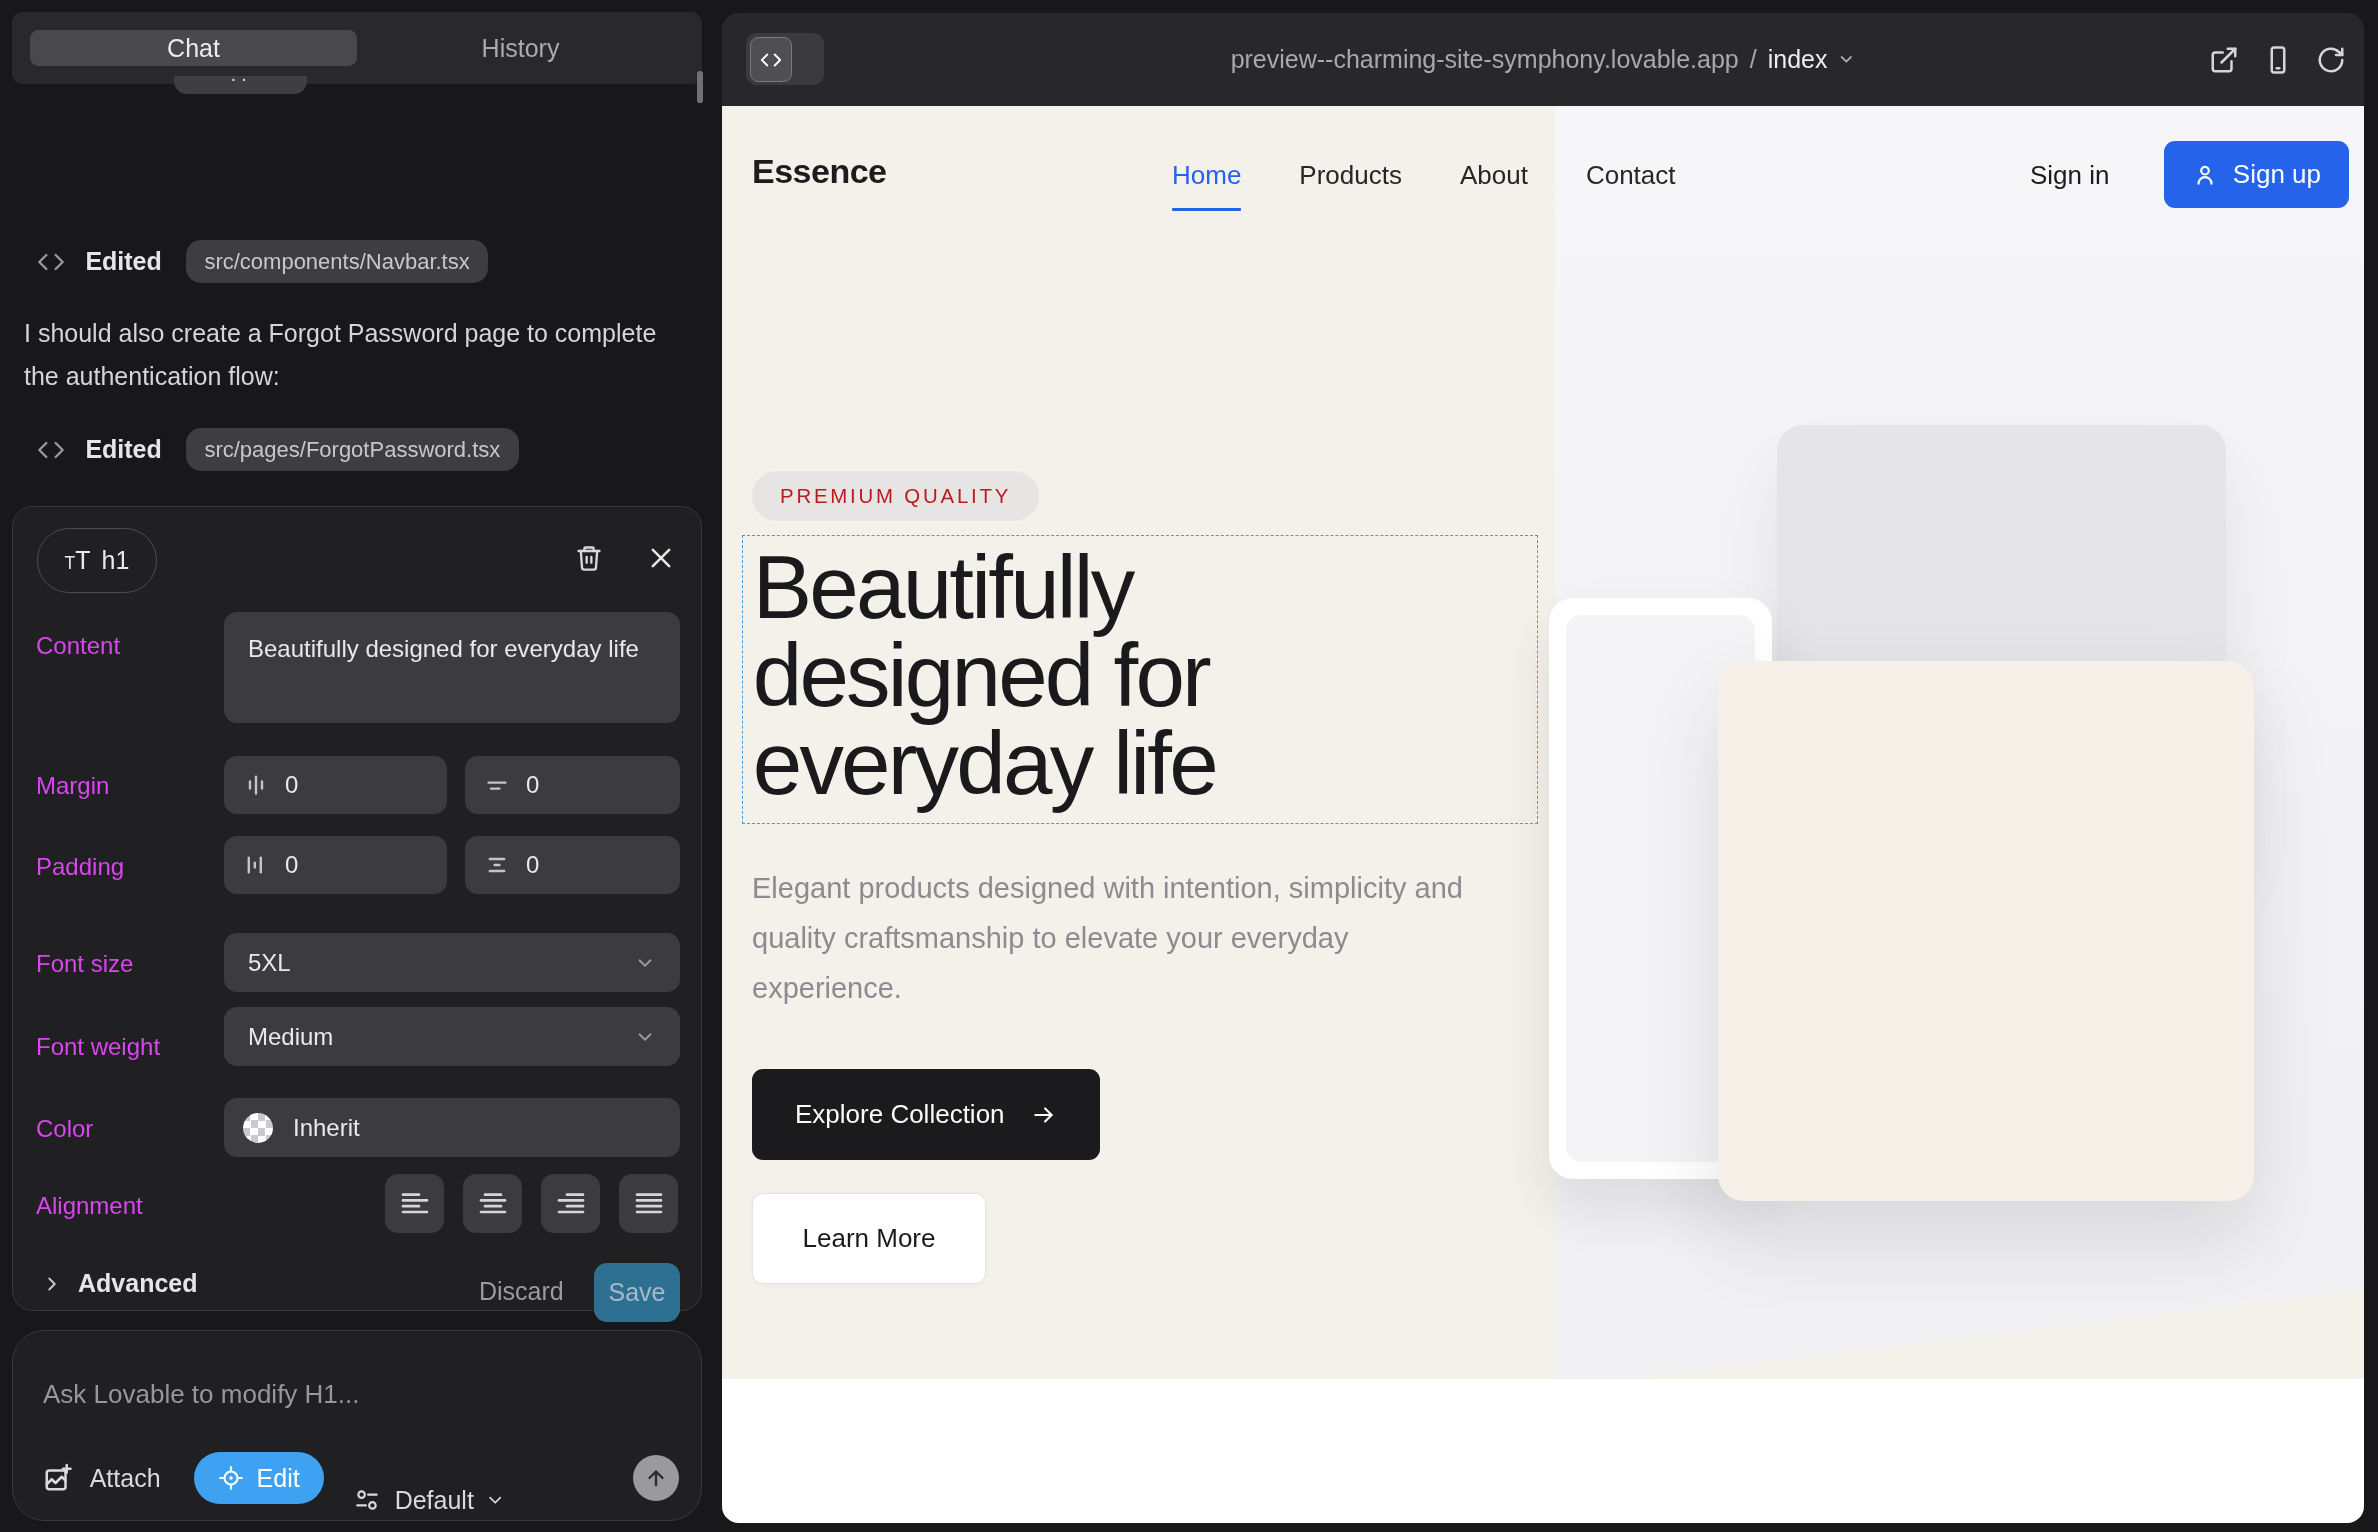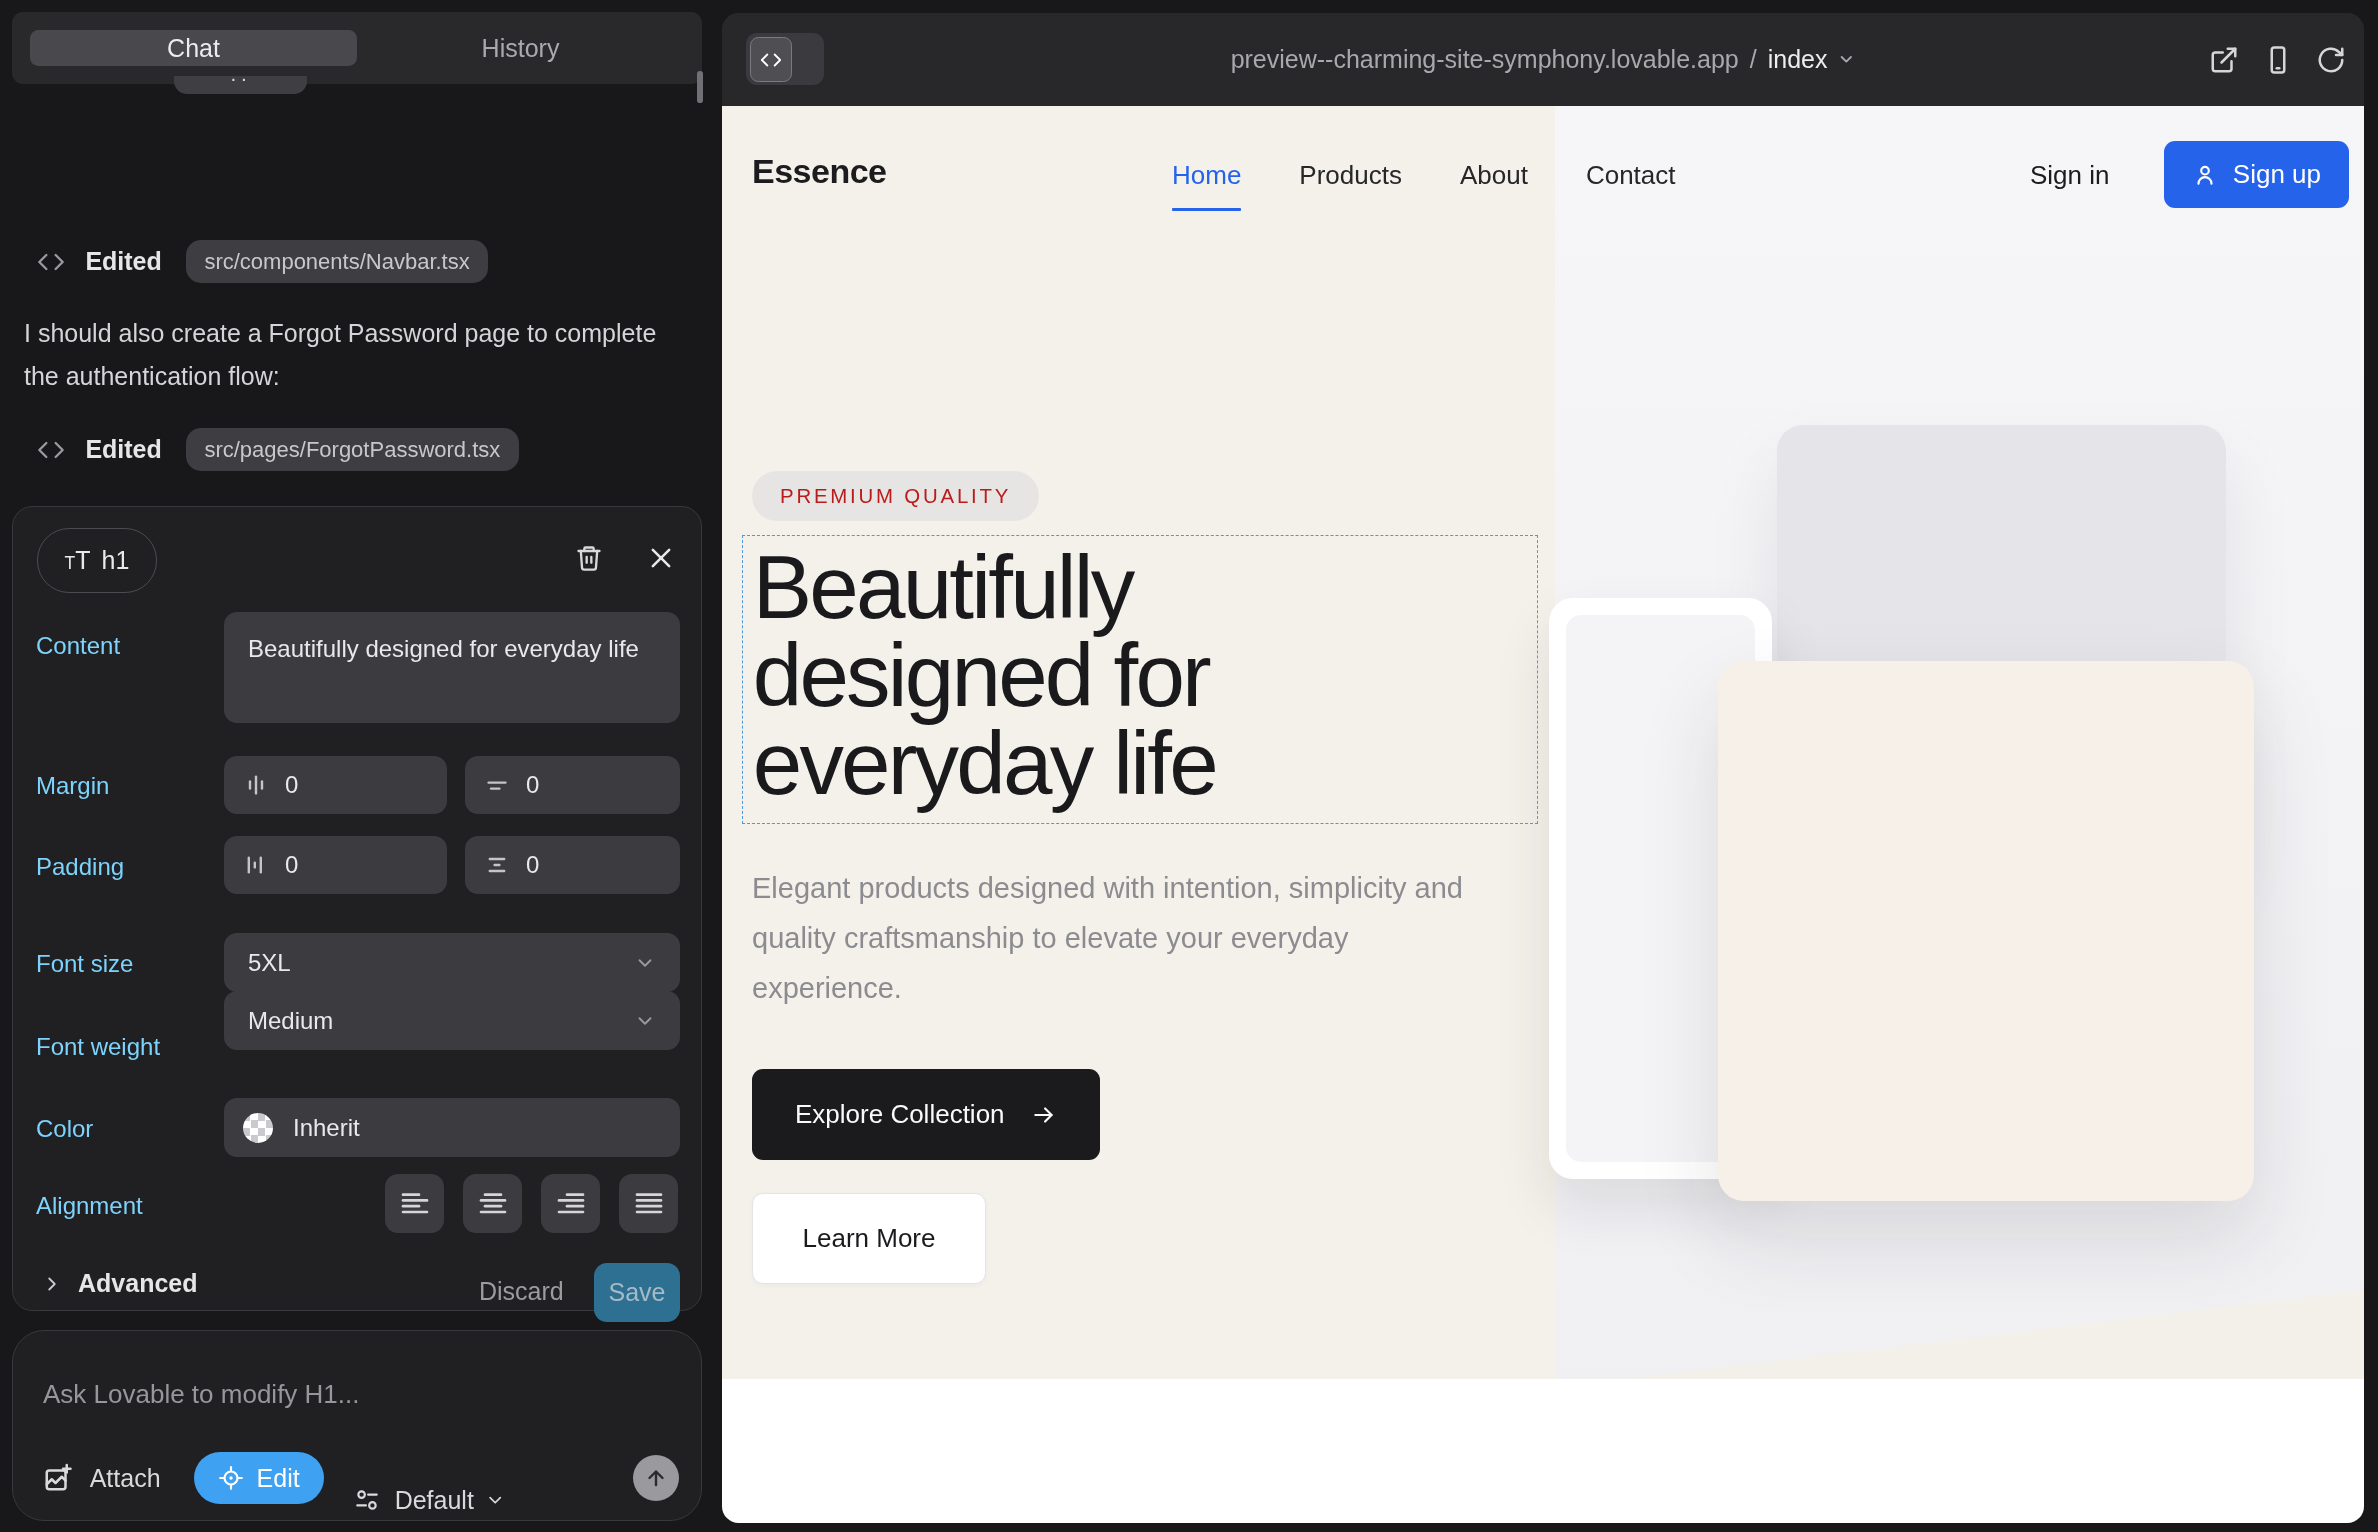--- a/index.html
+++ b/index.html
@@ -41,34 +41,34 @@
   .tag-pill { position:absolute; left:24px; top:21.3px; width:120px; height:65px;
               border:1.4px solid #4B4B51; border-radius:32px; display:flex;
               align-items:center; justify-content:center; color:#E9E9EB; }
   .tag-icon { display:flex; align-items:baseline; margin-right:11px; font-weight:500;}
   .tag-icon .t1 { font-size:17.6px; } .tag-icon .t2 { font-size:25px; }
   .tag-name { font-size:25px; }
   .icon-btn { position:absolute; top:30px; width:41px; height:41px; display:flex;
               align-items:center; justify-content:center; color:#D9D9DC; cursor:pointer; }
   .trash-btn { left:555px; } .close-btn { left:627px; color:#E8E8EA; }
 
-  .fld-label { position:absolute; left:23px; font-size:24px; color:#7dd3fc; }
+  .fld-label { position:absolute; left:23px; font-size:24px; color:#d946ef; }
   .field { position:absolute; background:#3B3B40; border-radius:13px; color:#E9E9EC; font-size:24px; }
   .content-area { left:211px; top:105px; width:456px; height:111px; padding:16.7px 24px;
                   line-height:39px; cursor:text; }
   .num-input { height:58px; display:flex; align-items:center; padding-left:20.4px; cursor:text; }
   .num-icon { color:#C4C4C9; margin-right:16.7px; display:flex; }
   .mi1 { left:211px; top:249px; width:223px; }
   .mi2 { left:452px; top:249px; width:215px; }
   .pi1 { left:211px; top:329px; width:223px; }
   .pi2 { left:452px; top:329px; width:215px; }
   .select { left:211px; top:426px; width:456px; height:59px; display:flex; align-items:center;
             padding:8px 24px; cursor:pointer; }
   .select .chev { margin-left:auto; color:#9A9A9F; }
-  .sel-weight { top:484px; }
+  .sel-weight { top:500px; }
   .color-field { left:211px; top:591px; width:456px; height:59px; display:flex; align-items:center;
                  padding:0 18.6px; cursor:pointer; }
   .swatch { width:30px; height:30px; border-radius:50%; margin-right:20.4px;
             background:conic-gradient(#ffffff 0 25%, #C9C9CE 0 50%, #ffffff 0 75%, #C9C9CE 0);
             background-size:15px 15px; }
   .align-btn { position:absolute; top:667px; width:59px; height:59px; background:#3B3B40;
                border-radius:13px; display:flex; align-items:center; justify-content:center;
                color:#D6D6DA; cursor:pointer; }
   .ab1 { left:372px; } .ab2 { left:450px; } .ab3 { left:528px; } .ab4 { left:606px; }
 

